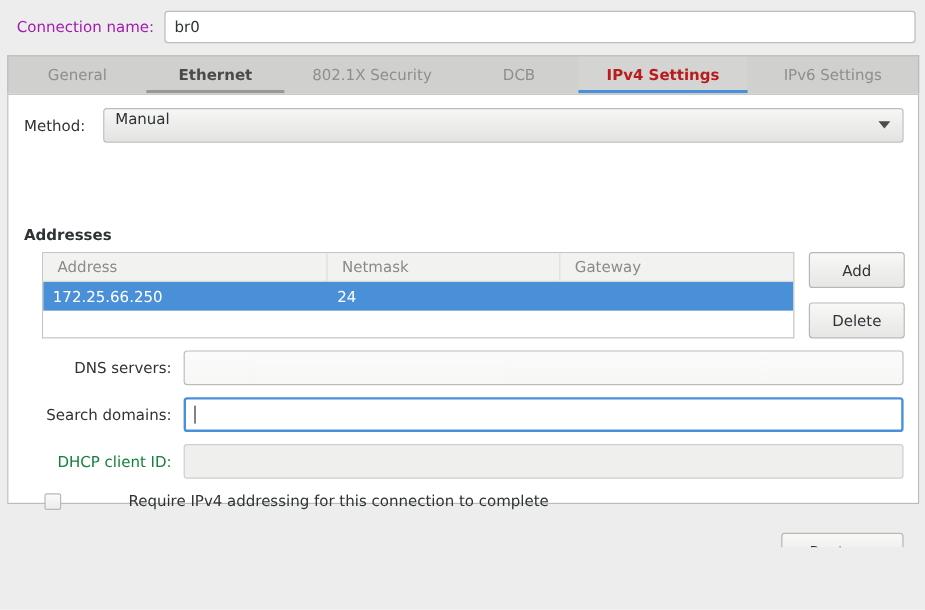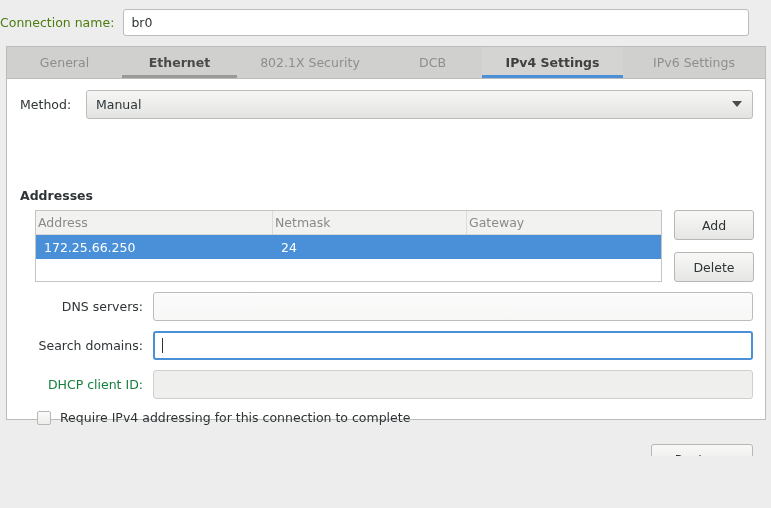--- a/index.html
+++ b/index.html
@@ -20,23 +20,23 @@
   
   #conn-row {
     position: absolute;
     left: 0; top: 0;
     width: 771px; height: 44px;
     background: #ededed;
     display: flex;
     align-items: center;
   }
   #conn-label {
-    margin-left: 0;
-    font-size: 12.5px;
-    color: #4d7c0f;
+    margin-left: 14px;
+    font-size: 12.5px;
+    color: #a21caf;
     white-space: nowrap;
   }
   #conn-input {
     margin-left: 9px;
     width: 626px;
     height: 27px;
     box-sizing: border-box;
     background: #ffffff;
     border: 1px solid #bcbcba;
     border-radius: 3px;
@@ -82,21 +82,21 @@
     left: 0; right: 0; bottom: 0;
     height: 3px;
     background: transparent;
   }
   .tab.hovered {
     color: #4a4a47;
     font-weight: bold;
   }
   .tab.hovered .tab-underline { background: #999995; }
   .tab.active {
-    color: #404040;
+    color: #b91c1c;
     font-weight: bold;
     background: #d4d4d3;
   }
   .tab.active .tab-underline { background: #4a90d9; }
 
   #tabpage {
     position: relative;
     height: 342px;
     background: #ffffff;
     border: 1px solid #bcbcba;
@@ -117,21 +117,21 @@
   }
   #method-combo {
     position: relative;
     flex: 1;
     height: 29px;
     box-sizing: border-box;
     background: linear-gradient(to bottom, #f6f6f5 0%, #e3e3e1 100%);
     border: 1px solid #bcbcba;
     border-radius: 3px;
     display: flex;
-    align-items: center;
+    align-items: flex-start;
   }
   #method-value {
     margin-left: 9px;
     font-size: 12.5px;
     color: #2e3436;
   }
   #method-arrow {
     position: absolute;
     right: 10px; top: 50%;
     transform: translateY(-50%);
@@ -162,21 +162,21 @@
     display: flex;
     height: 23px;
     background: #f2f2f1;
     border-bottom: 1px solid #d7d7d5;
   }
   .addr-head .cell {
     font-size: 12.5px;
     color: #8a8a86;
     display: flex;
     align-items: center;
-    padding-left: 2px;
+    padding-left: 12px;
     box-sizing: border-box;
     border-right: 1px solid #dcdcda;
   }
   .addr-head .cell:last-child { border-right: none; }
   .addr-row {
     display: flex;
     height: 24px;
     background: #4a90d9;
   }
   .addr-row .cell {
@@ -273,20 +273,21 @@
   #row-dns    { top: 213px; }
   #row-search { top: 252px; }
   #row-dhcp   { top: 291px; }
 
   
   #require-row {
     position: absolute;
     left: 30px; top: 331px;
     display: flex;
     align-items: center;
+    gap: 47px;
   }
   #require-box {
     width: 14px; height: 14px;
     box-sizing: border-box;
     background: linear-gradient(to bottom, #fafafa 0%, #ededec 100%);
     border: 1px solid #b7b7b5;
     border-radius: 2px;
   }
   #require-label {
     margin-left: 9px;

